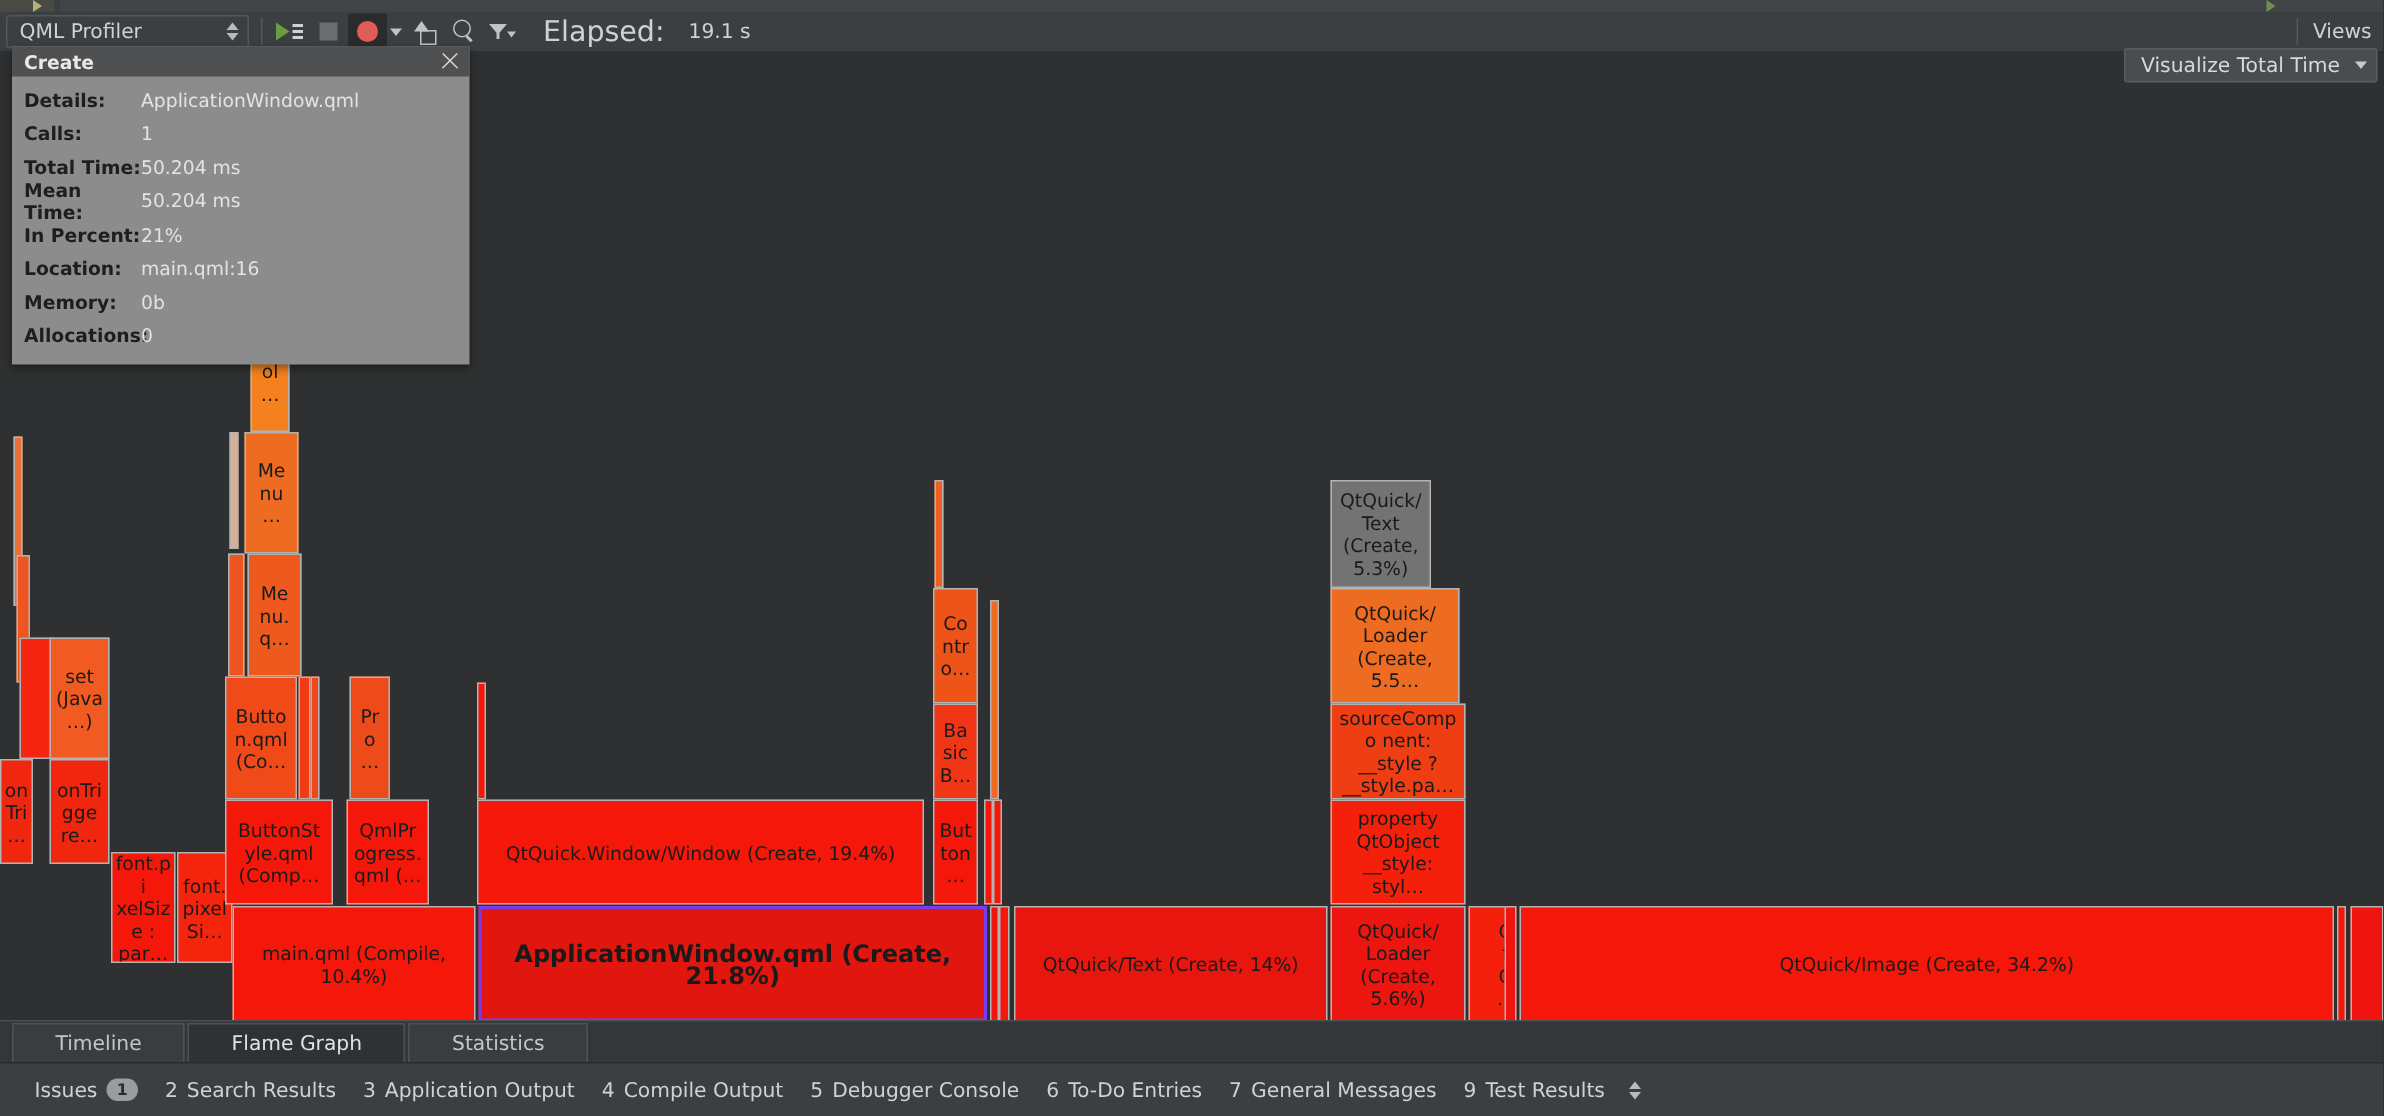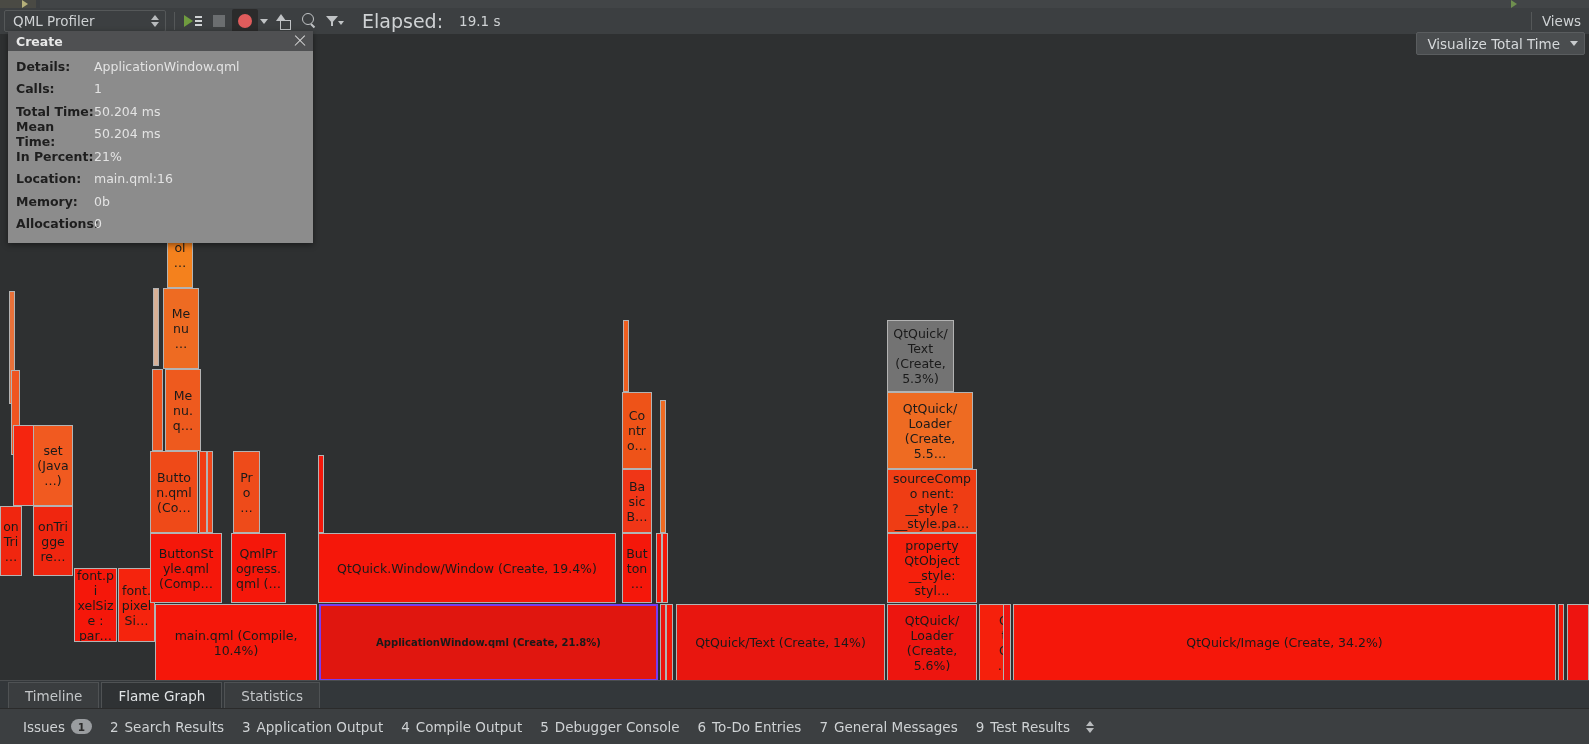--- a/index.html
+++ b/index.html
@@ -142,21 +142,21 @@
     display: flex; align-items: center; justify-content: center;
     text-align: center;
     color: #1a1a1a;
     font-size: 12.5px;
     line-height: 15px;
     overflow: hidden;
     padding: 0 2px;
     word-break: break-word;
   }
   .bar.sel { border: 2px solid #7a3cf0; }
-  .bar.big { font-weight: bold; font-size: 10px; }
+  .bar.big { font-weight: bold; font-size: 16px; }
   .bar.thin { border-width: 1px; }
 
   
   .details {
     position: absolute; left: 8px; top: 31px;
     width: 305px;
     background: #8c8c8c;
     z-index: 40;
     box-shadow: 0 2px 6px rgba(0,0,0,0.45);
     font-size: 12.5px;
@@ -182,21 +182,21 @@
   .dval { color: #e3e3e3; font-size: 12.5px; }
 
   
   .tabbar {
     position: absolute; left: 0; top: 680px; width: 1589px; height: 28px;
     background: #33373a; border-top: 1px solid #4a4d4f;
     display: flex; align-items: flex-end; padding-left: 8px;
     box-sizing: border-box;
   }
   .tab {
-    height: 26px; padding: 0 16px;
+    height: 26px; padding: 0 28px;
     display: flex; align-items: center;
     color: #c3c6c8; font-size: 13.5px;
     background: #3a3d3f;
     border: 1px solid #4f5254; border-bottom: none;
     margin-right: 2px;
     box-sizing: border-box;
   }
   .tab.active { background: #2f3234; color: #dfe2e4; }
 
   

